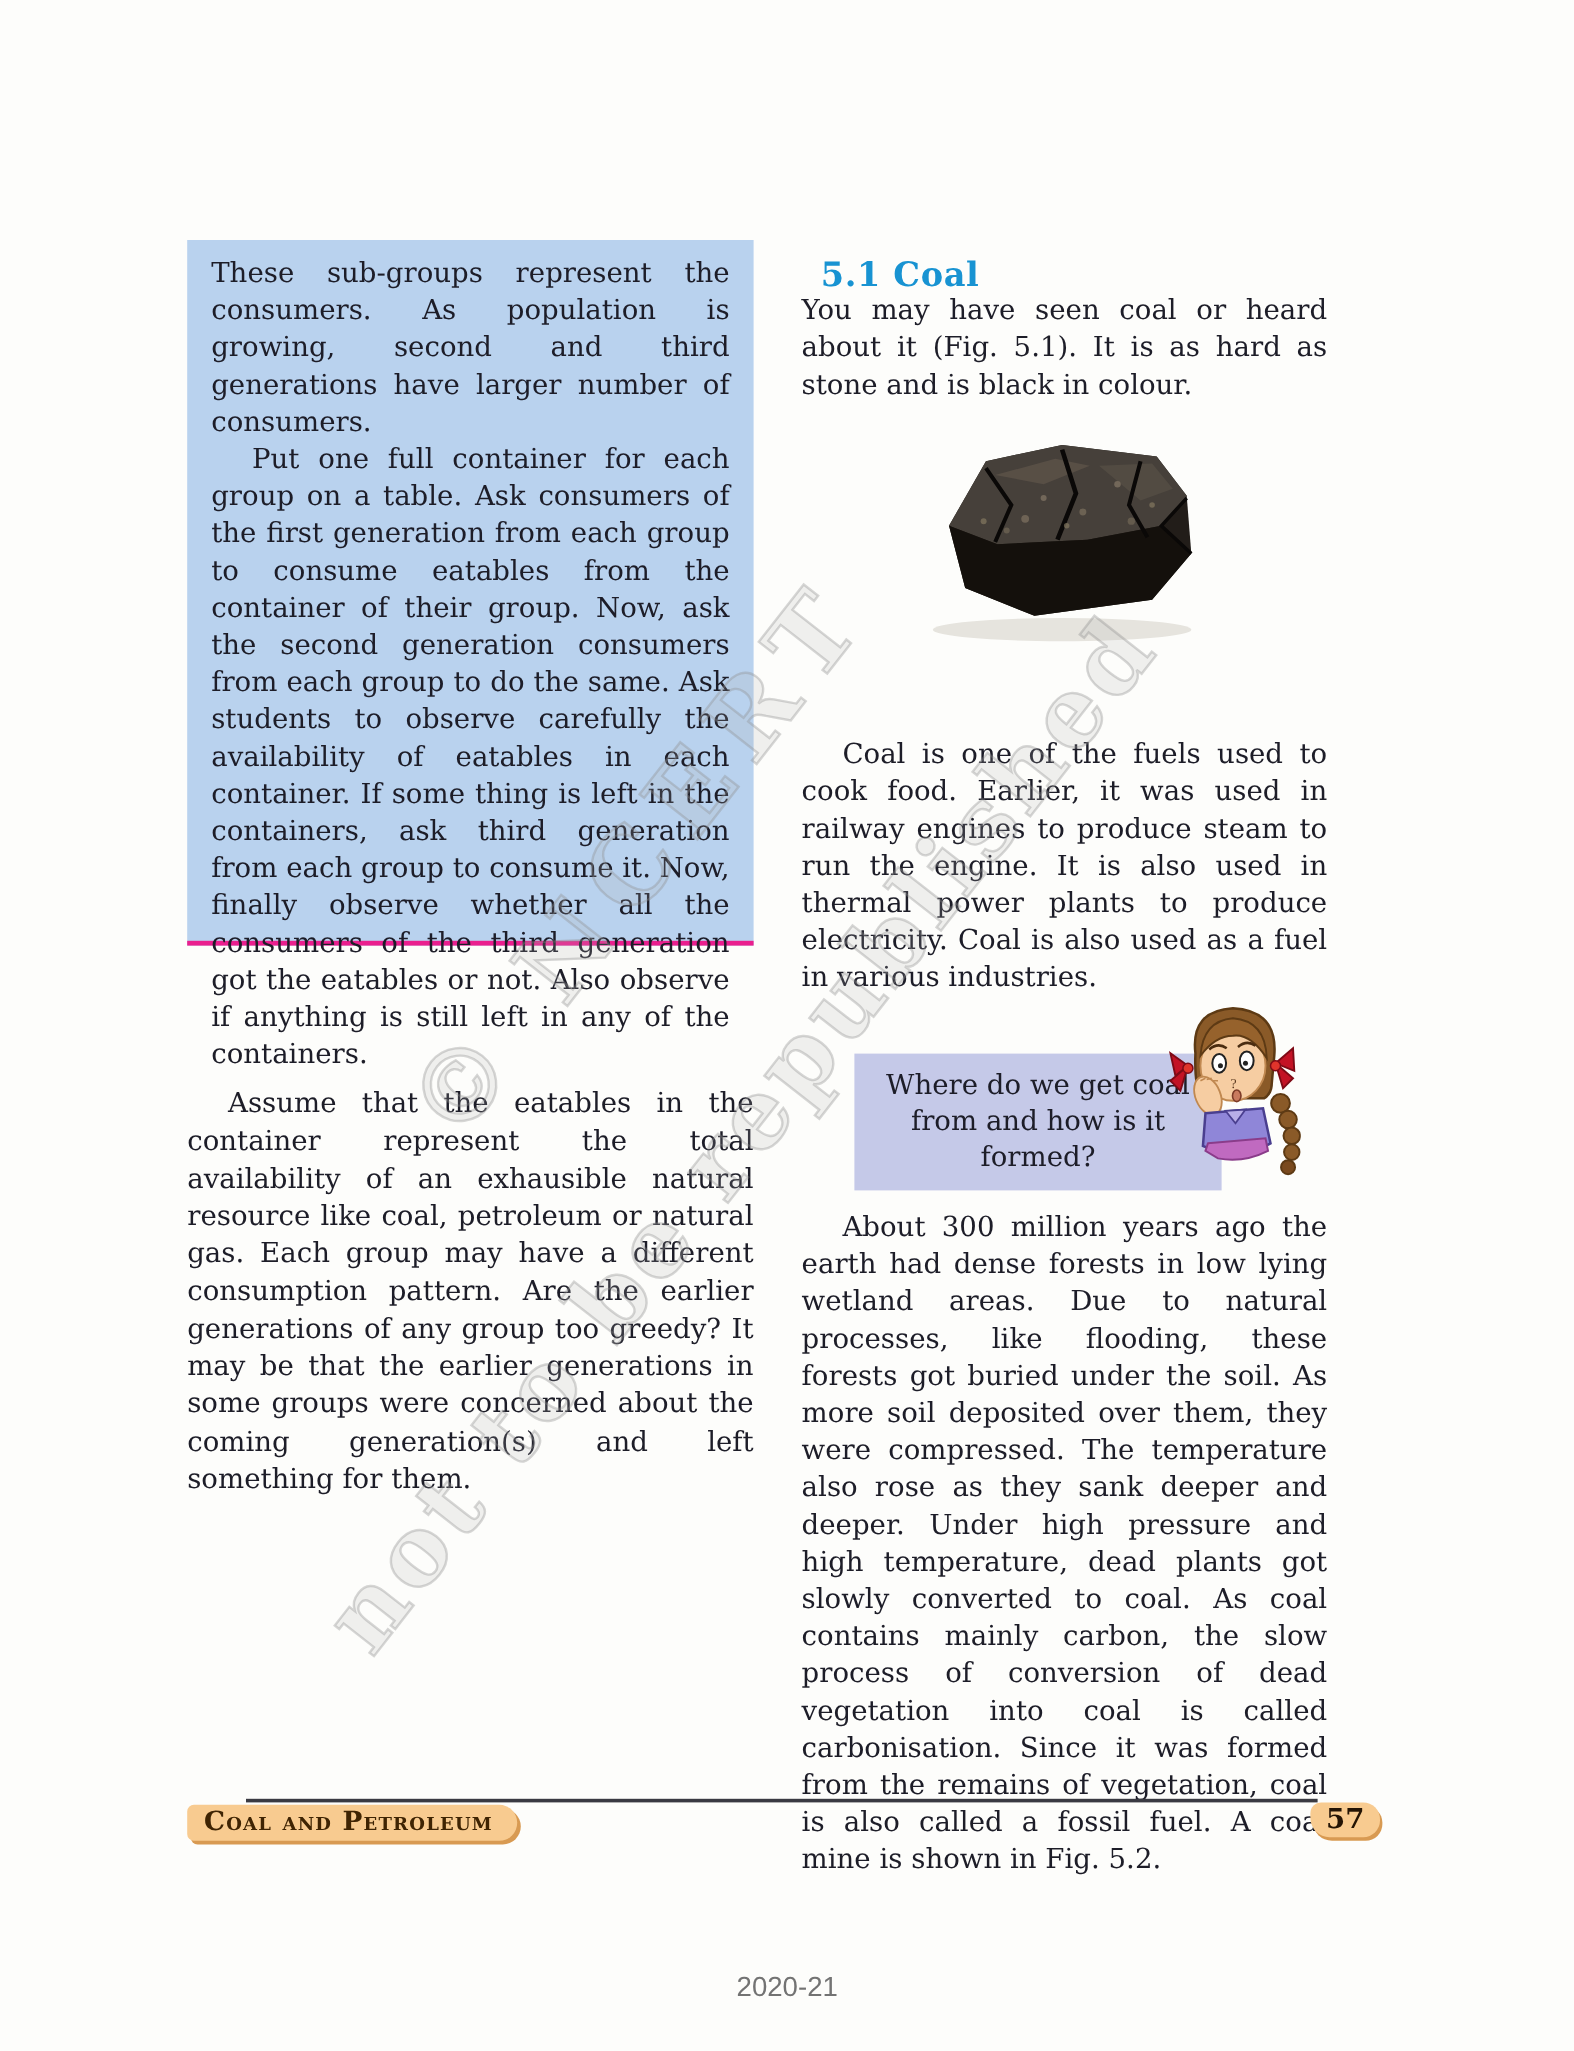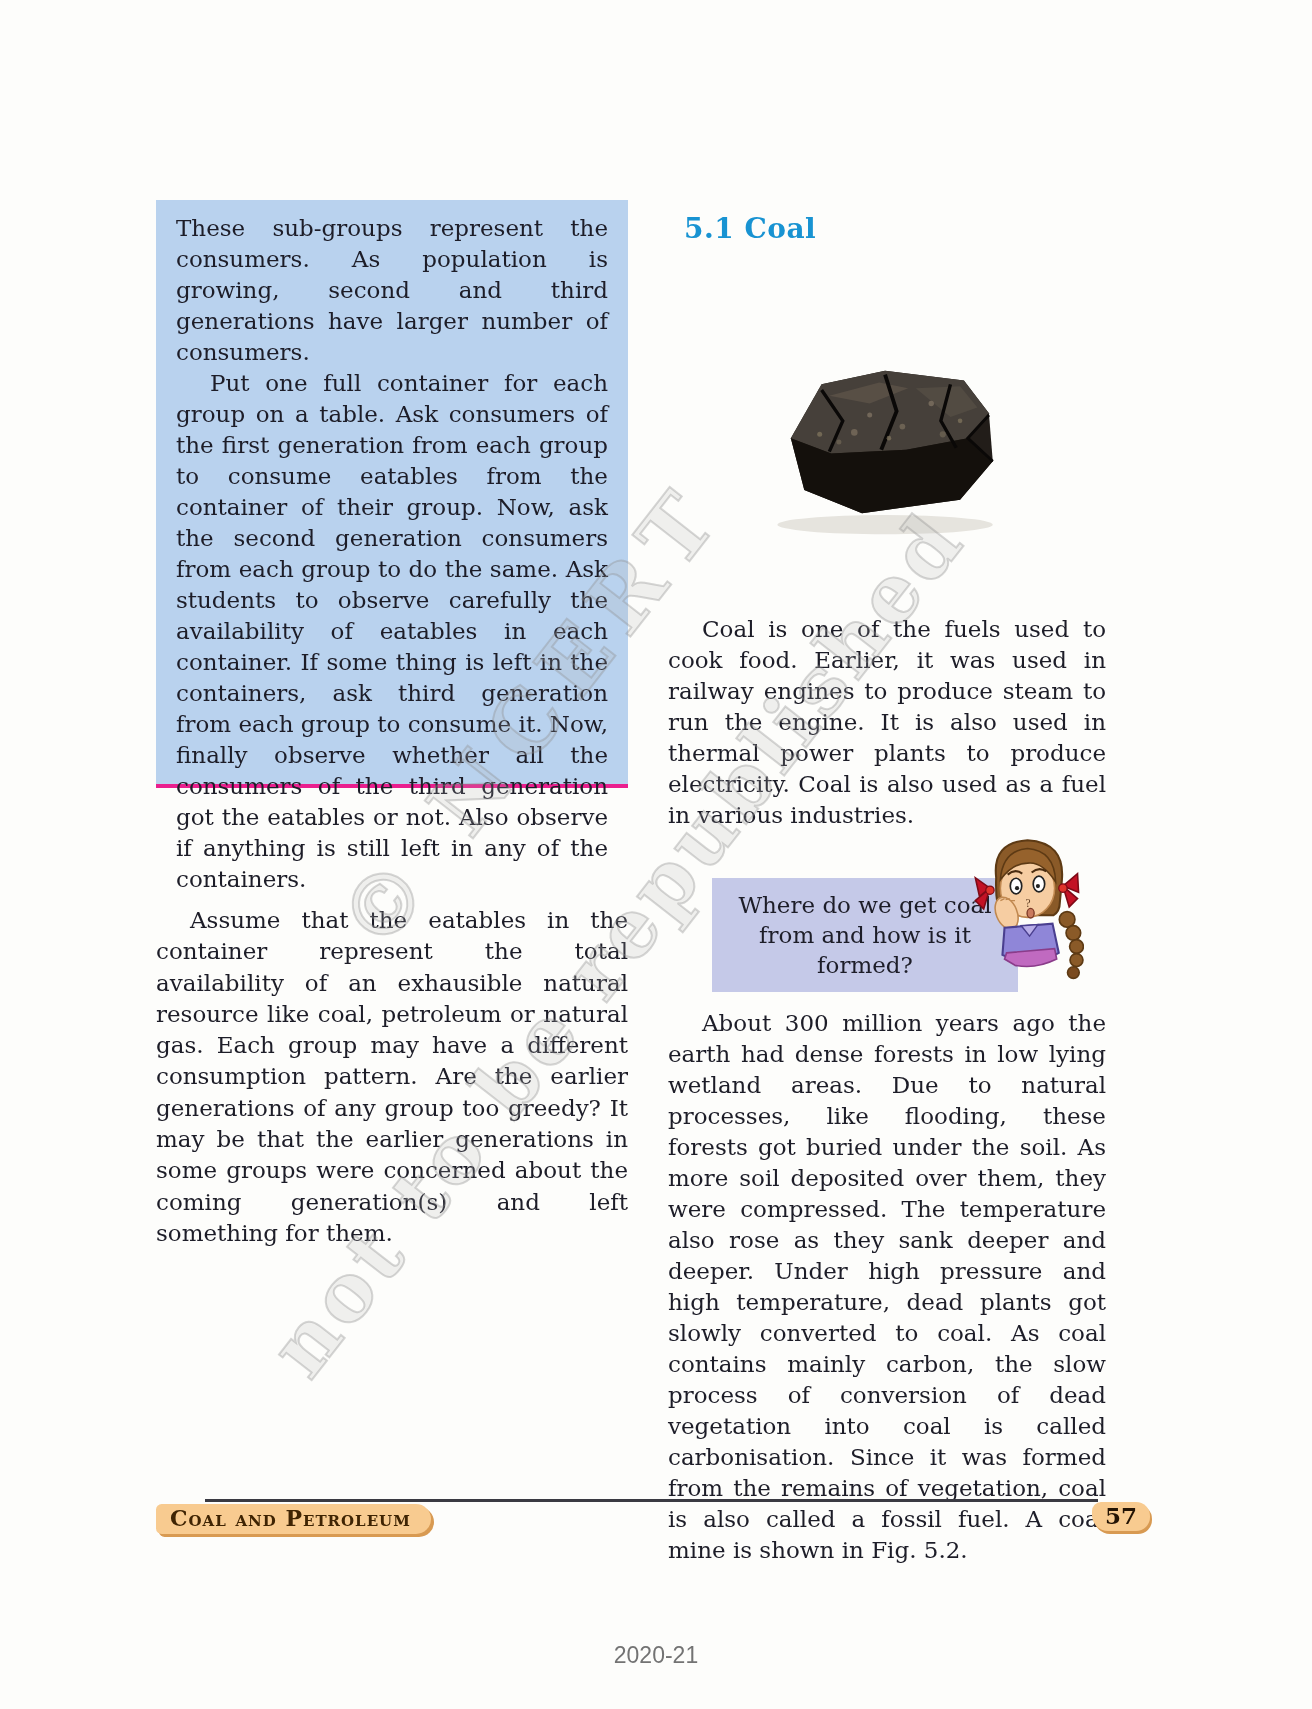--- a/index.html
+++ b/index.html
@@ -92,20 +92,21 @@
     <p>These sub-groups represent the consumers. As population is growing, second and third generations have larger number of consumers.</p>
     <p class="indent">Put one full container for each group on a table. Ask consumers of the first generation from each group to consume eatables from the container of their group. Now, ask the second generation consumers from each group to do the same. Ask students to observe carefully the availability of eatables in each container. If some thing is left in the containers, ask third generation from each group to consume it. Now, finally observe whether all the consumers of the third generation got the eatables or not. Also observe if anything is still left in any of the containers.</p>
   </div>
 
   <div class="left-body">
     <p class="indent">Assume that the eatables in the container represent the total availability of an exhausible natural resource like coal, petroleum or natural gas. Each group may have a different consumption pattern. Are the earlier generations of any group too greedy?  It may be that the earlier generations in some groups were concerned about the coming generation(s) and left something for them.</p>
   </div>
 
   <h2 class="rc section-heading">5.1 Coal</h2>
 
+  <p class="rc rc-p" id="p-coal-intro">You may have seen coal or heard about it (Fig. 5.1). It is as hard as stone and is black in colour.</p>
 
   <div class="rc figure-wrap">
     <svg width="250" height="200" viewBox="0 0 260 200" aria-hidden="true">
       <ellipse cx="128" cy="186" rx="112" ry="10" fill="#e6e4de"></ellipse>
       <path d="M30 96 L62 40 L128 26 L210 36 L236 70 L240 120 L206 160 L104 174 L44 150 Z" fill="#221d19"></path>
       <path d="M30 96 L62 40 L128 26 L210 36 L236 70 L214 96 L150 108 L72 112 Z" fill="#46403a"></path>
       <path d="M44 150 L104 174 L206 160 L240 120 L214 96 L150 108 L72 112 L30 96 Z" fill="#14100c"></path>
       <path d="M70 52 L122 38 L152 44 L112 60 Z" fill="#5c5349" opacity="0.8"></path>
       <path d="M160 44 L206 42 L224 64 L196 74 Z" fill="#575046" opacity="0.7"></path>
       <path d="M128 30 L140 68 L124 108" stroke="#0a0807" stroke-width="4" fill="none"></path>

